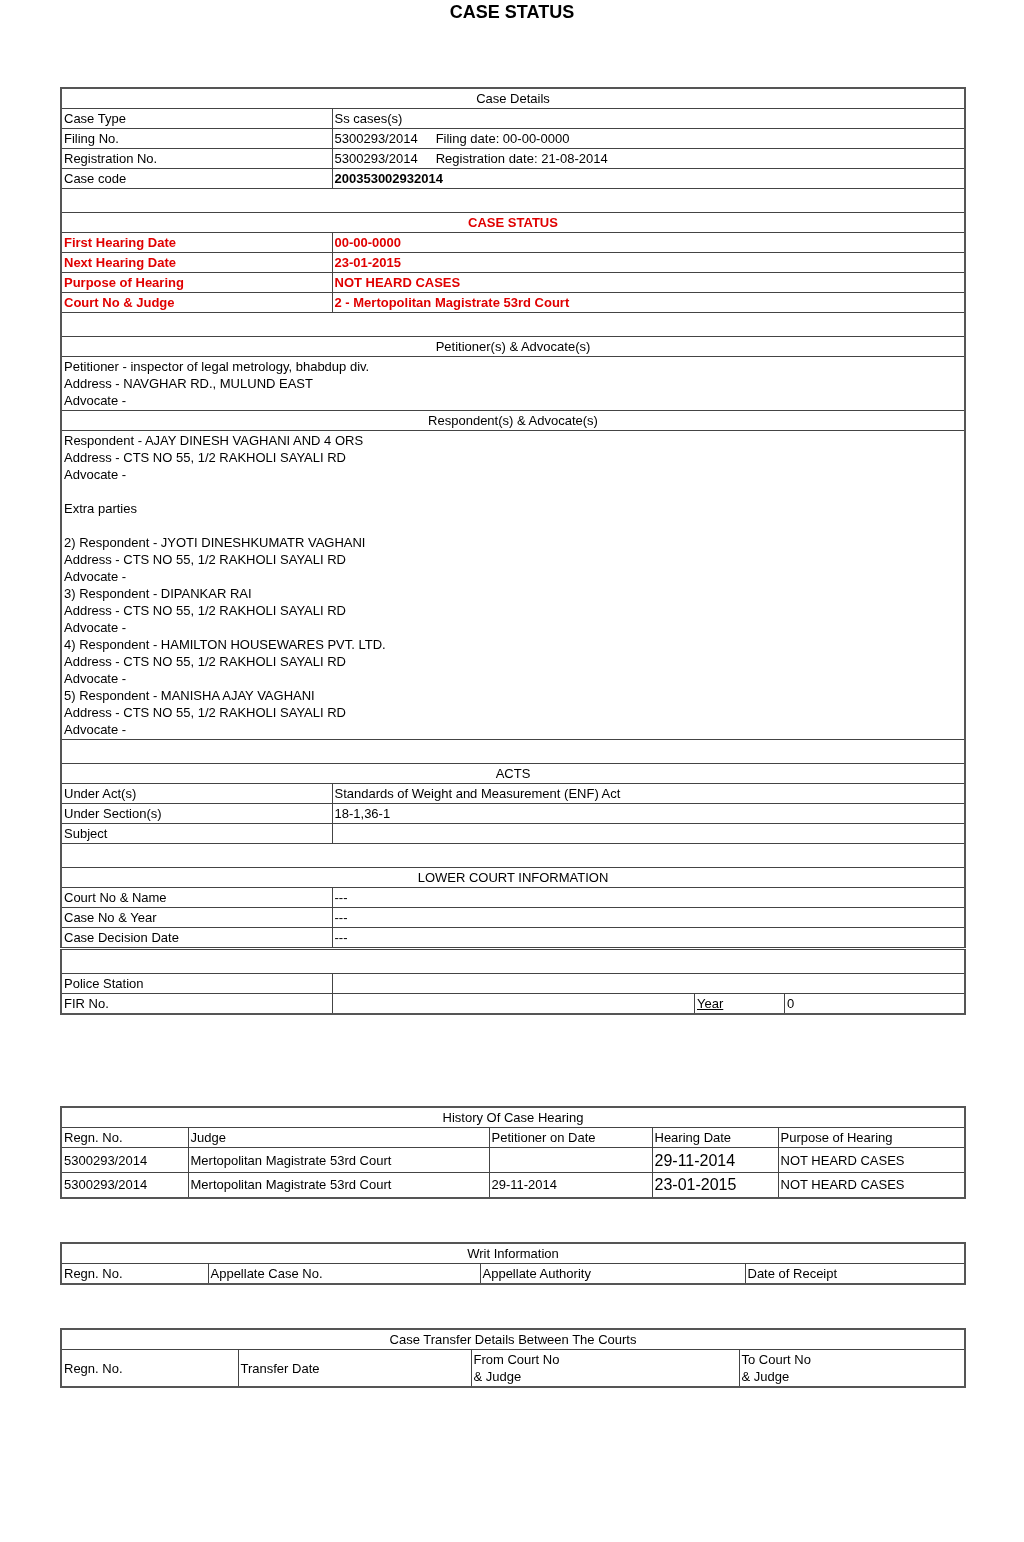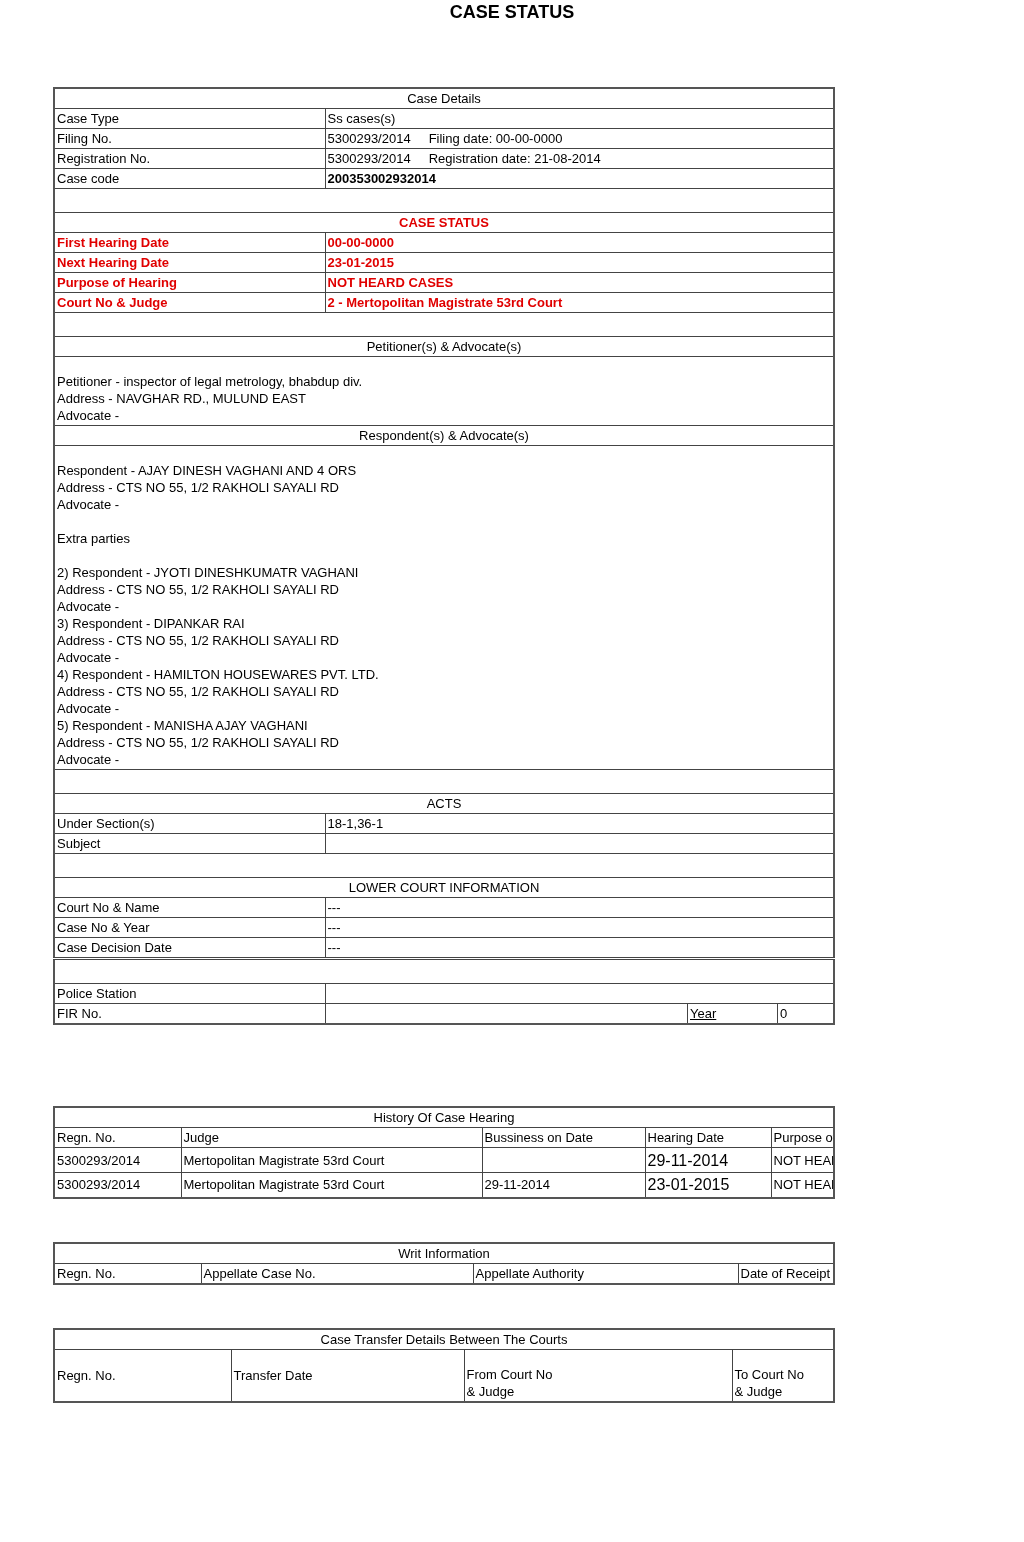--- a/index.html
+++ b/index.html
@@ -5,33 +5,33 @@
   html, body { margin: 0; padding: 0; background: #ffffff; }
   body {
     width: 1024px; height: 1542px; position: relative;
     font-family: "Liberation Sans", sans-serif; font-size: 13px; color: #000;
   }
   .title {
     position: absolute; top: 0; left: 0; width: 1024px; text-align: center;
     font-weight: bold; font-size: 18px; line-height: 24px;
   }
   table {
-    position: absolute; left: 53px; width: 782px;
+    position: absolute; left: 60px; width: 906px;
     border-collapse: collapse; table-layout: fixed;
     border: 2px solid #555;
   }
   td {
     border: 1px solid #444; padding: 0 2px; height: 19px; line-height: 17px;
     vertical-align: middle; font-size: 13px; white-space: nowrap; overflow: hidden;
   }
   td.h { text-align: center; }
   td.blank { height: 23px; }
   .red td, td.red { color: #e00000; font-weight: bold; }
   .bold { font-weight: bold; }
-  .multi { white-space: normal; vertical-align: top; padding-top: 16px; padding-bottom: 1px; }
+  .multi { white-space: normal; vertical-align: top; padding-top: 1px; padding-bottom: 1px; }
   .multi div { line-height: 17px; min-height: 17px; }
   .big { font-size: 16px; }
   .gap { margin-left: 18px; }
   .double-top td { border-top: 3px double #444; }
 </style>
 </head>
 <body>
 
 <div class="title">CASE STATUS</div>
 
@@ -122,20 +122,24 @@
       <div>Advocate -</div>
     </td>
   </tr>
   <tr>
         <td class="blank" colspan="2"></td>
       </tr>
 
   <tr>
         <td class="h" colspan="2">ACTS</td>
       </tr>
+  <tr>
+    <td>Under Act(s)</td>
+    <td>Standards of Weight and Measurement (ENF) Act</td>
+  </tr>
   <tr>
     <td>Under Section(s)</td>
     <td>18-1,36-1</td>
   </tr>
   <tr>
     <td>Subject</td>
     <td></td>
   </tr>
   <tr>
         <td class="blank" colspan="2"></td>
@@ -194,21 +198,21 @@
       <col style="width:126px">
       <col>
     </colgroup>
   <tbody>
       <tr>
         <td class="h" colspan="5">History Of Case Hearing</td>
       </tr>
   <tr>
     <td>Regn. No.</td>
     <td>Judge</td>
-    <td>Bussiness on Date</td>
+    <td>Petitioner on Date</td>
     <td>Hearing Date</td>
     <td>Purpose of Hearing</td>
   </tr>
   <tr style="height:25px;">
     <td>5300293/2014</td>
     <td>Mertopolitan Magistrate 53rd Court</td>
     <td></td>
     <td class="big">29-11-2014</td>
     <td>NOT HEARD CASES</td>
   </tr>

